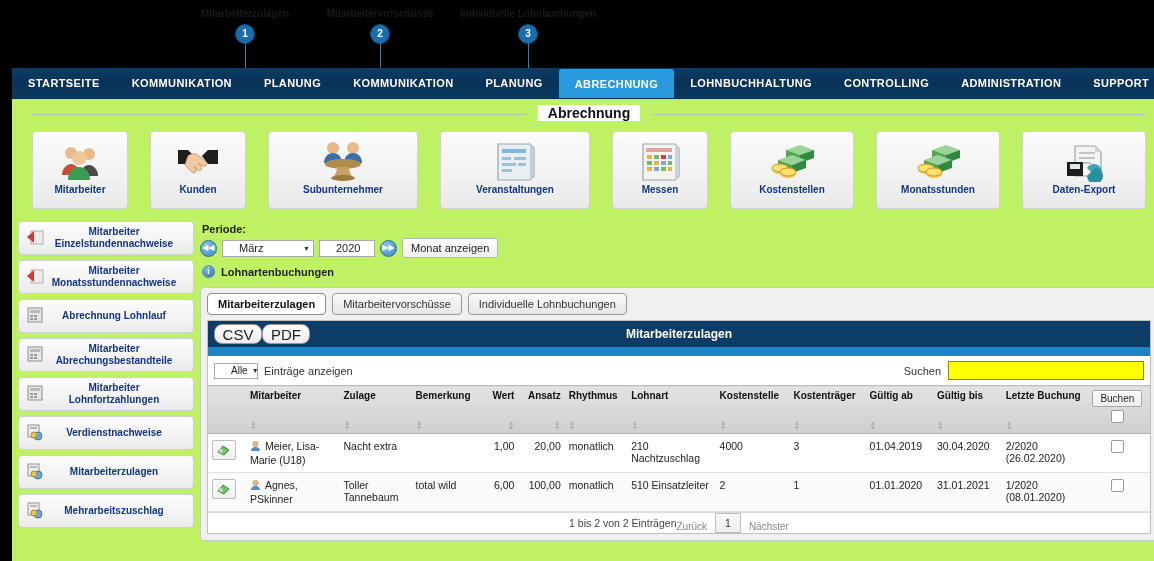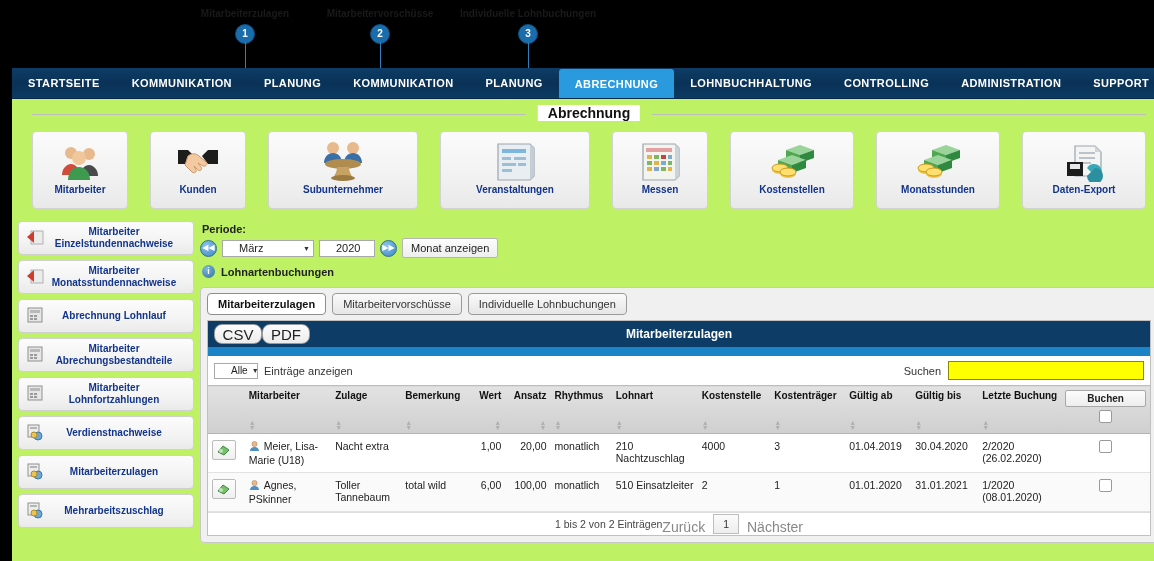--- a/index.html
+++ b/index.html
@@ -184,29 +184,29 @@
   table.grid tbody tr:nth-child(even){background:#fafafa;}
   .editbtn{
     width:22px;height:18px;border:1px solid #bbb;border-radius:2px;
     background:linear-gradient(180deg,#fdfdfd,#efefef);
     display:flex;align-items:center;justify-content:center;
   }
   .buchen-head{display:flex;flex-direction:column;align-items:center;gap:3px;}
   .buchen-btn{
     border:1px solid #a8a8a8;border-radius:2px;
     background:linear-gradient(180deg,#fcfcfc,#ededed);
-    font-size:10px;font-weight:bold;color:#222;padding:2px 21px;
+    font-size:10px;font-weight:normal;color:#222;padding:2px 7px;
   }
   .cb{width:11px;height:11px;border:1px solid #9a9a9a;border-radius:2px;background:#fff;display:block;}
   .cb-wrap{display:flex;justify-content:center;}
 
   .tfoot{display:flex;align-items:center;justify-content:center;padding:0 8px;background:#fff;border-top:1px solid #ddd;}
   .tfoot .info{font-size:10.5px;color:#444;}
   .pager{display:flex;align-items:center;gap:8px;}
-  .pager .pg{font-size:14px;color:#888;margin-top:6px;}
+  .pager .pg{font-size:10px;color:#888;margin-top:6px;}
   .pager .pgnum{
     border:1px solid #bdbdbd;background:linear-gradient(180deg,#fbfbfb,#ededed);
     font-size:10.5px;color:#333;padding:3px 9px;
   }
 
   
   .mini{display:inline-block;vertical-align:-2px;margin-right:4px;}
 </style>
 </head>
 <body>

